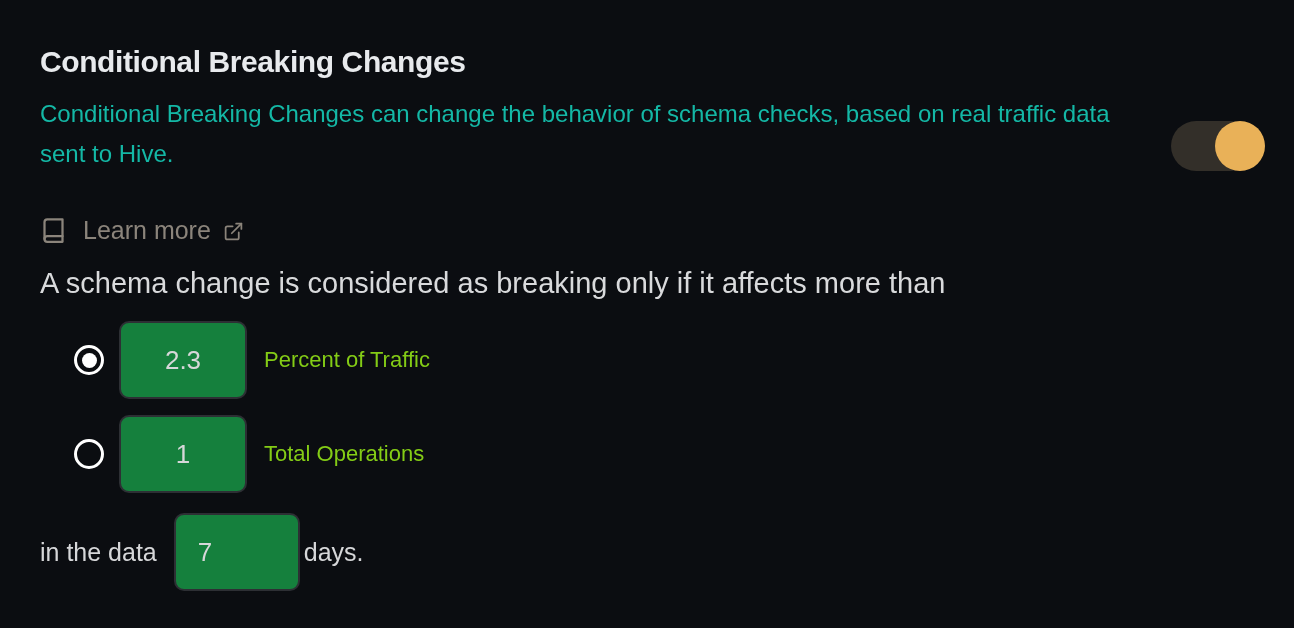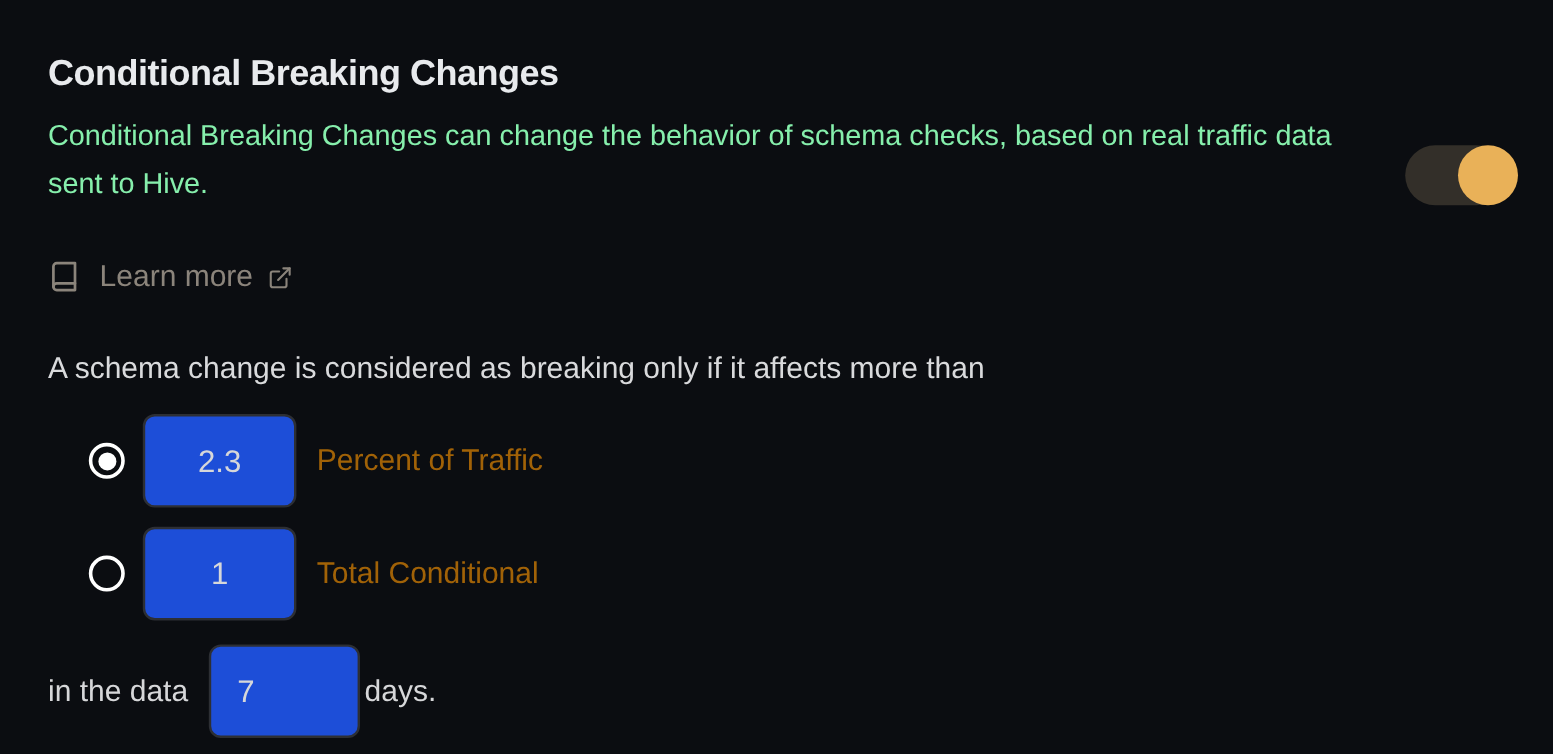--- a/index.html
+++ b/index.html
@@ -33,21 +33,21 @@
 
   .header-row {
     display: flex;
     align-items: flex-start;
   }
 
   .description {
     margin-top: 14px;
     font-size: 24px;
     line-height: 40px;
-    color: #86efac;
+    color: #14b8a6;
     max-width: 1095px;
     flex: 1 1 auto;
   }
 
   
   .toggle {
     position: relative;
     margin-top: 41px;
     margin-left: auto;
     margin-right: 39px;
@@ -78,22 +78,22 @@
     cursor: pointer;
     width: max-content;
     justify-content: flex-end;
   }
   .learn-more svg { display: block; }
   .learn-more .book { margin-right: 16px; }
   .learn-more .ext { margin-left: 12px; margin-top: 2px; }
 
   
   .intro {
-    margin-top: 47px;
-    font-size: 25px;
+    margin-top: 23px;
+    font-size: 29px;
     color: #d9dadc;
     line-height: 30px;
   }
 
   
   .options {
     margin-top: 23px;
   }
   .option-row {
     display: flex;
@@ -119,34 +119,34 @@
     width: 15px;
     height: 15px;
     border-radius: 50%;
     background: #ffffff;
   }
 
   .num-input {
     margin-left: 15px;
     width: 128px;
     height: 78px;
-    background: #1d4ed8;
+    background: #15803d;
     border: 2px solid #2d2f34;
     border-radius: 10px;
     color: #d6d7d9;
     font-size: 26px;
     text-align: center;
     font-family: "Liberation Sans", "DejaVu Sans", sans-serif;
     outline: none;
   }
 
   .option-label {
     margin-left: 17px;
-    font-size: 25px;
-    color: #a16207;
+    font-size: 22px;
+    color: #84cc16;
   }
 
   
   .period-row {
     margin-top: 20px;
     display: flex;
     align-items: center;
     font-size: 25px;
     color: #d6d7d9;
   }
@@ -195,21 +195,21 @@
 
     <div class="option-row">
       <span class="radio" data-selected="true"></span>
       <input class="num-input" type="text" value="2.3" style="">
       <span class="option-label">Percent of Traffic</span>
     </div>
 
     <div class="option-row">
       <span class="radio" data-selected="false"></span>
       <input class="num-input" type="text" value="1" style="">
-      <span class="option-label">Total Conditional</span>
+      <span class="option-label">Total Operations</span>
     </div>
 
   </div>
 
   <div class="period-row">
     <span>in the data</span>
     <input class="num-input" type="text" value="7" style="">
     <span class="period-suffix">days.</span>
   </div>
 

